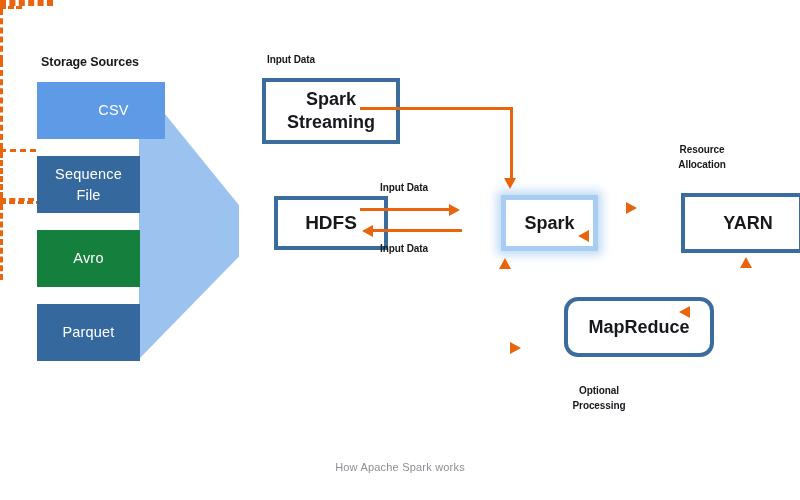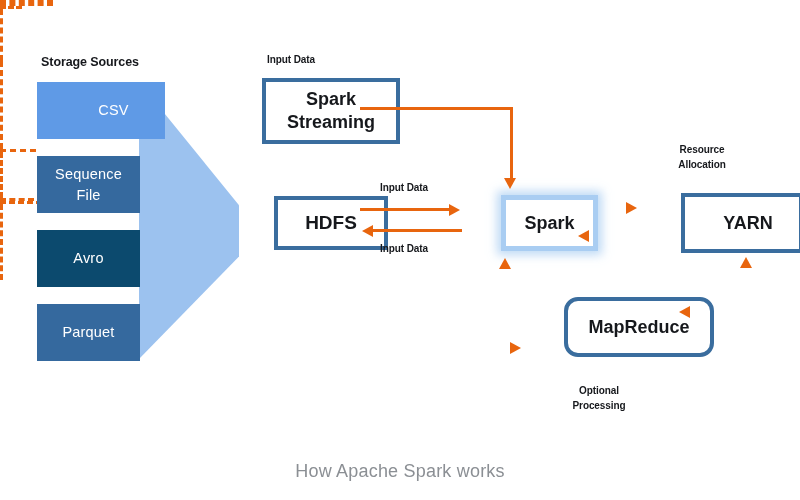--- a/index.html
+++ b/index.html
@@ -69,40 +69,40 @@
   .ar{border-top:6px solid transparent;border-bottom:6px solid transparent;border-left:11px solid #e8650e;}
   .al{border-top:6px solid transparent;border-bottom:6px solid transparent;border-right:11px solid #e8650e;}
   .ad{border-left:6px solid transparent;border-right:6px solid transparent;border-top:11px solid #e8650e;}
   .au{border-left:6px solid transparent;border-right:6px solid transparent;border-bottom:11px solid #e8650e;}
   
   #caption{
     position:absolute;
     left:0; right:0; top:461px;
     text-align:center;
     color:#8b8f94;
-    font-size:18px;
+    font-size:11px;
     letter-spacing:.2px;
   }
 </style>
 </head>
 <body>
 
 <div id="stage">
 
   <div class="lbl" style="left:20px;top:55px;width:140px;font-size:12.5px;">Storage Sources</div>
 
   <div id="funnel"></div>
 
   <div class="store" style="top:82px;background:#5f9ae6;padding-left:25px;">
     <span>CSV</span>
   </div>
   <div class="store" style="top:156px;background:#35699e;">
     <span>Sequence<br>File</span>
   </div>
-  <div class="store" style="top:230px;background:#0c4a6e;">
+  <div class="store" style="top:230px;background:#15803d;">
     <span>Avro</span>
   </div>
   <div class="store" style="top:304px;background:#35699e;">
     <span>Parquet</span>
   </div>
 
   <div class="lbl" style="left:222px;top:52px;width:138px;">Input Data</div>
   <div class="node std" style="left:222px;top:78px;width:138px;height:66px;font-size:18px;line-height:23px;">
     <span>Spark<br>Streaming</span>
   </div>

